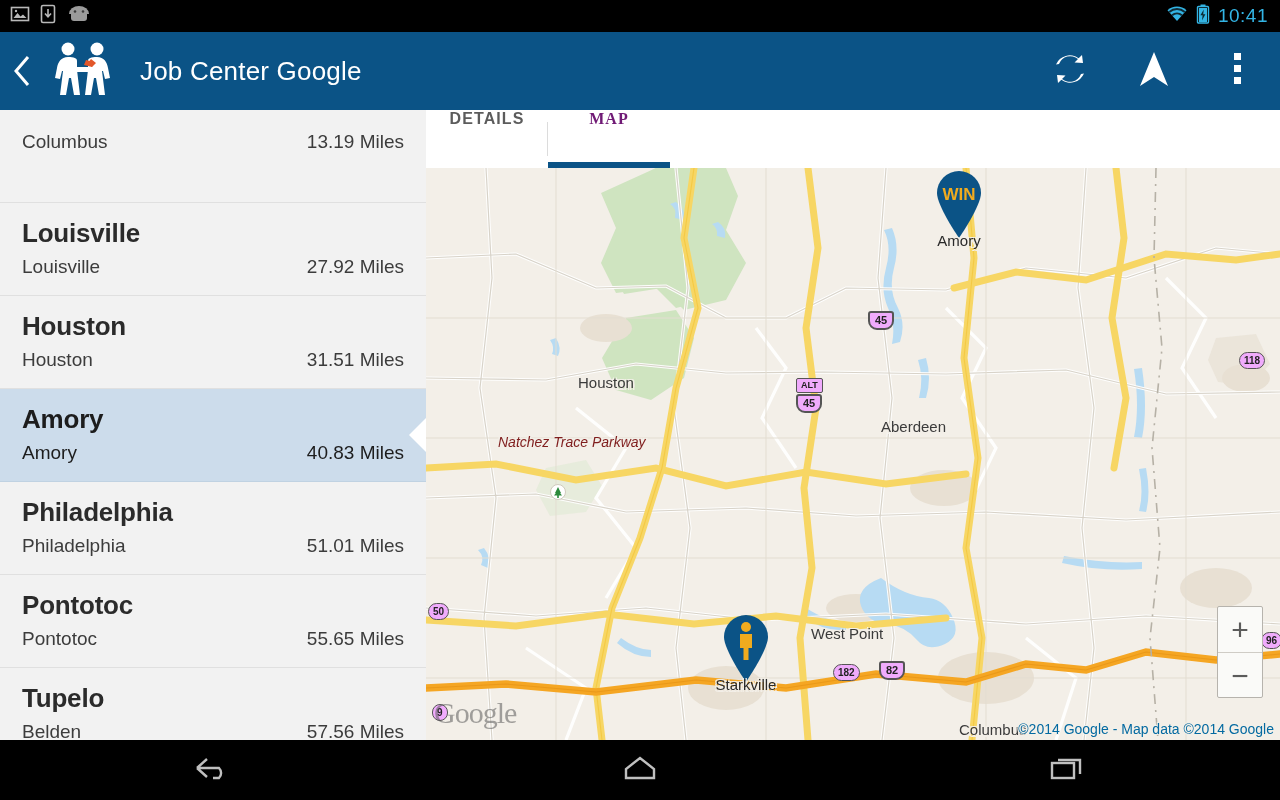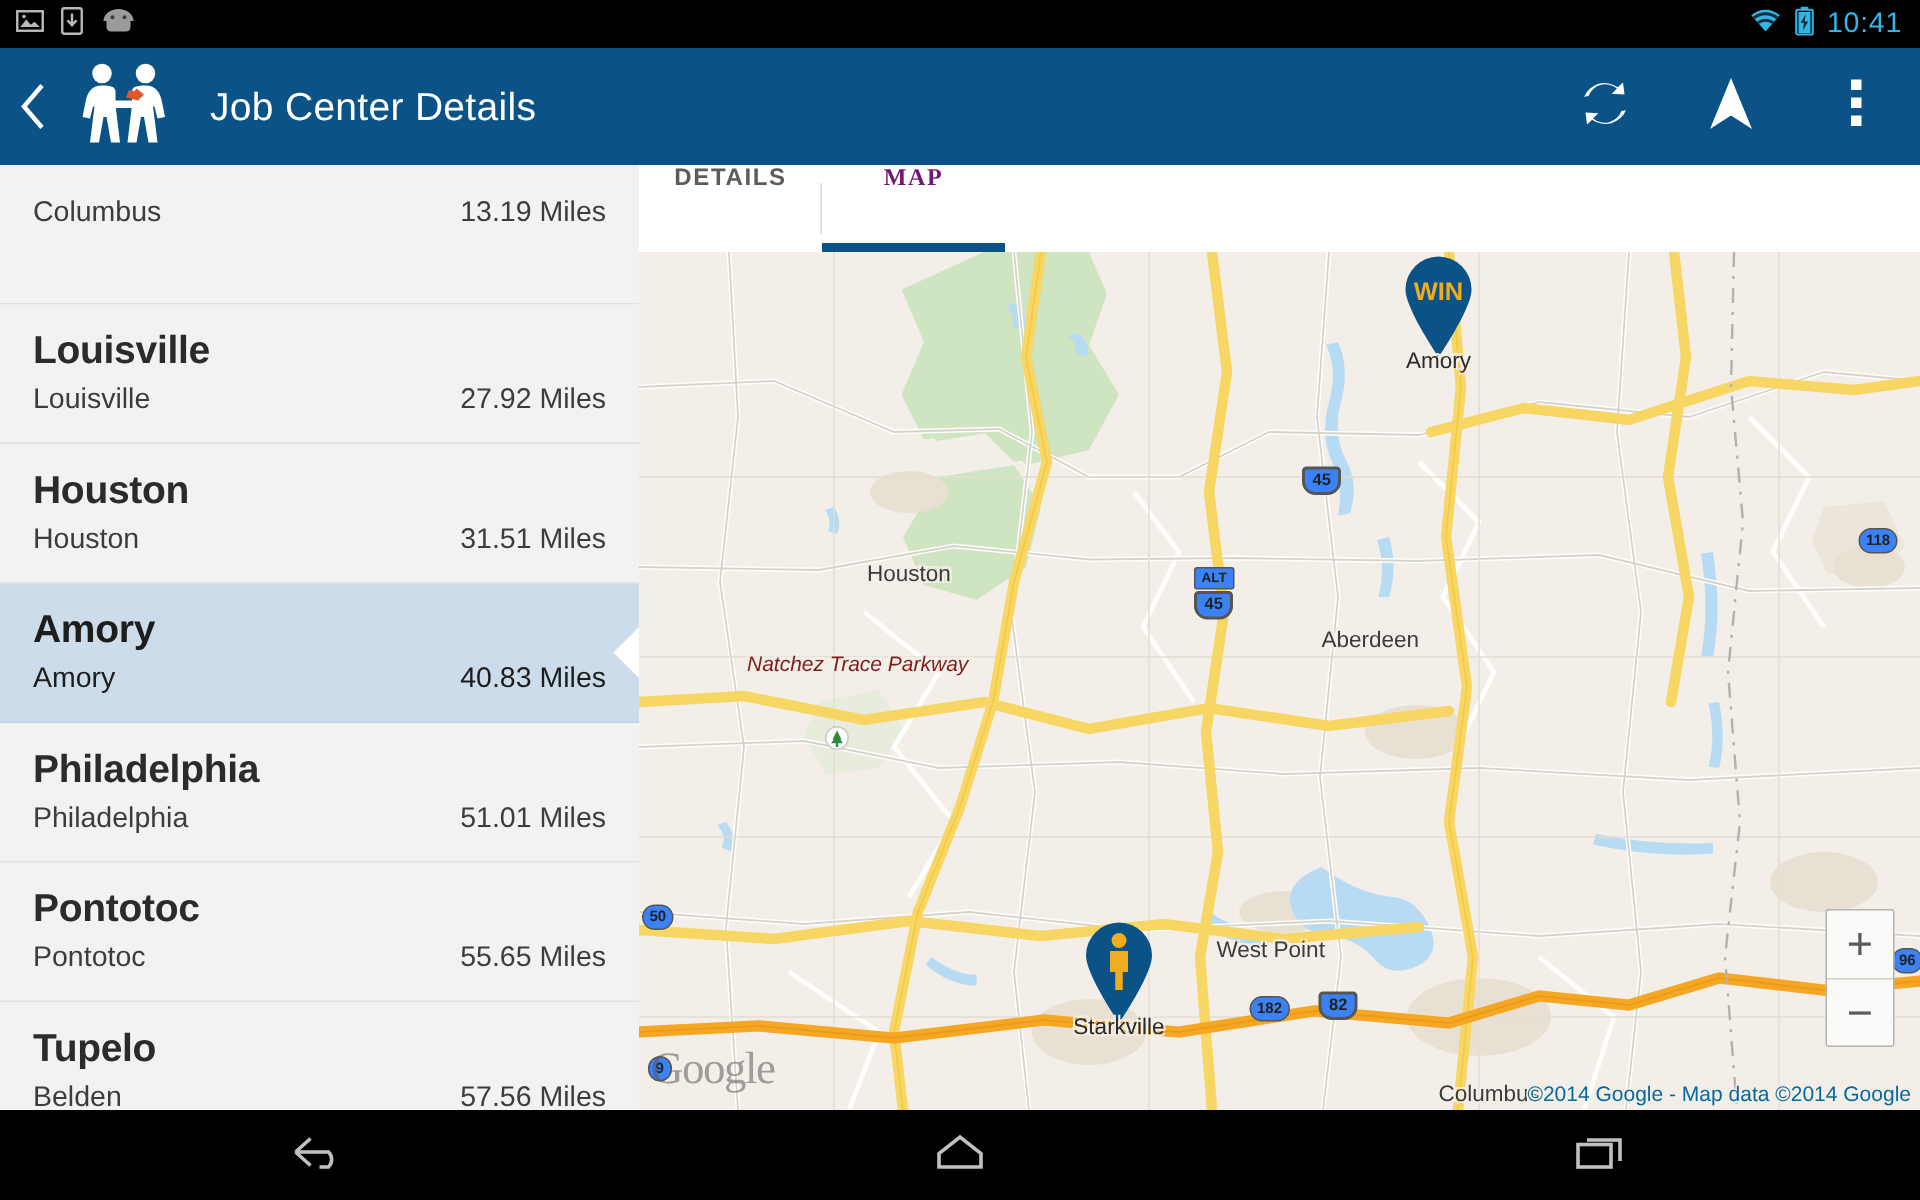--- a/index.html
+++ b/index.html
@@ -83,21 +83,21 @@
   }
   .map svg { position:absolute; left:0; top:0; }
   .maplabel {
     position:absolute; font-size:15px; color:#3b3b3b;
     text-shadow:-1.5px -1.5px 0 #f3efe8, 1.5px -1.5px 0 #f3efe8,
                 -1.5px 1.5px 0 #f3efe8, 1.5px 1.5px 0 #f3efe8;
     white-space:nowrap;
   }
   .maplabel.park { color:#7f1d1d; font-style:italic; font-size:14px; text-align:right; line-height:17px; }
   .shield {
-    position:absolute; background:#3b82f6; border:1.5px solid #555; border-radius:7px;
+    position:absolute; background:#f0abfc; border:1.5px solid #555; border-radius:7px;
     font-size:11px; font-weight:bold; color:#222; padding:1px 5px; line-height:13px;
   }
   .shield.us {
     border-radius:3px 3px 9px 9px; border-width:2px;
   }
   .shield.alt { border-radius:2px; font-size:9px; padding:0 4px; }
   .shield.circle { border-radius:9px; padding:1px 4px; font-size:10px; }
 
   .pin { position:absolute; width:56px; height:72px;text-align:right; }
   .pin .label {
@@ -192,21 +192,21 @@
       <svg width="72" height="58" viewBox="0 0 72 58">
         <circle cx="22" cy="9" r="6.5" fill="#fff"></circle>
         <path d="M22 17 c-7 0 -10 5 -11 11 l-2 10 l5 1 l2 -8 l1 0 l-3 24 l6 0 l3 -17 l2 0 l3 17 l6 0 l-3 -25 l0 -9 c0 -3 -3 -4 -9 -4 z" fill="#fff"></path>
         <circle cx="51" cy="9" r="6.5" fill="#fff"></circle>
         <path d="M51 17 c7 0 10 5 11 11 l2 10 l-5 1 l-2 -8 l-1 0 l3 24 l-6 0 l-3 -17 l-2 0 l-3 17 l-6 0 l3 -25 l0 -9 c0 -3 3 -4 9 -4 z" fill="#fff"></path>
         <path d="M28 27 l16 0 l0 5 l-16 0 z" fill="#fff"></path>
         <path d="M40 20 l8 2 l-2 5 l-8 -2 z" fill="#e2572a"></path>
         <path d="M45 19 l5 4 l-4 4 l-4 -4 z" fill="#e2572a"></path>
       </svg>
     </div>
-    <div class="ab-title">Job Center Details</div>
+    <div class="ab-title">Job Center Google</div>
     <div class="ab-actions">
       <div class="ab-act">
         <span>
           <svg width="38" height="38" viewBox="0 0 38 38">
             <path d="M8 14 A12 12 0 0 1 27 9 L23.5 12.5 L32 13 L31 5 L27.6 8.2 A15 15 0 0 0 5 14.5 Z" fill="#fff"></path>
             <path d="M30 24 A12 12 0 0 1 11 29 L14.5 25.5 L6 25 L7 33 L10.4 29.8 A15 15 0 0 0 33 23.5 Z" fill="#fff"></path>
           </svg>
         </span>
       </div>
       <div class="ab-act">

